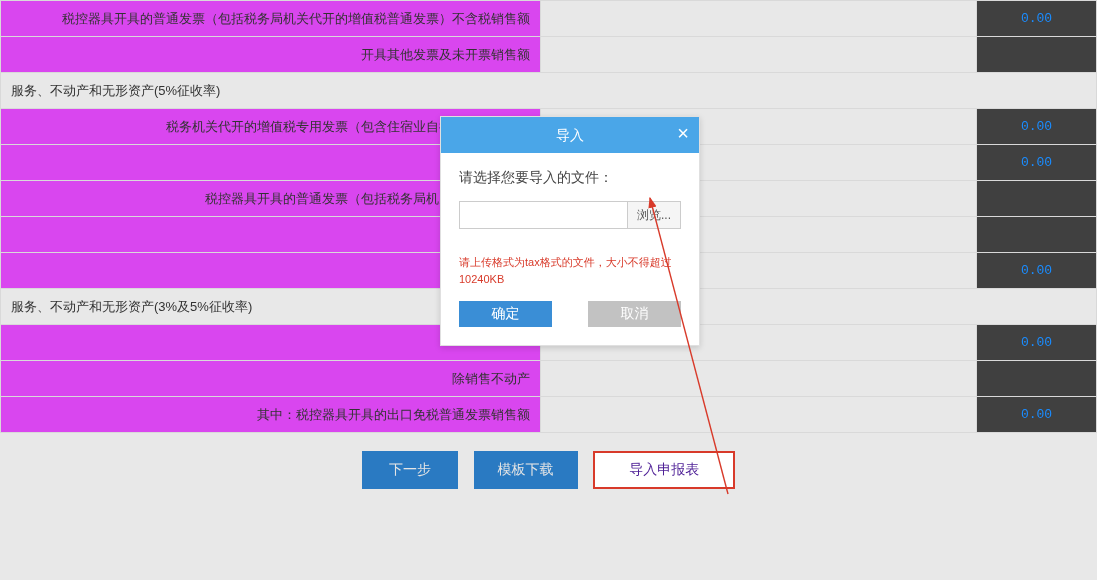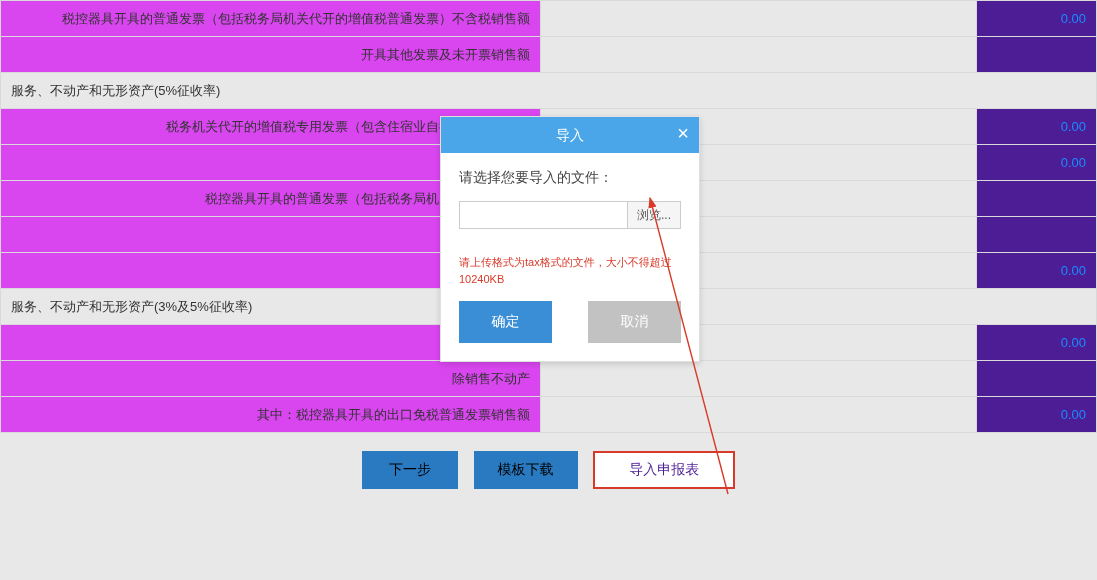--- a/index.html
+++ b/index.html
@@ -29,42 +29,43 @@
     .label-cell {
       text-align: right;
       width: 540px;
       background: #d946ef;
       margin-top: 8px;
     }
     .mid-cell {
       background: #e8e8e8;
     }
     .value-cell {
-      text-align: right;
+      text-align: center;
       width: 120px;
       color: #1a8cff;
-      background: #4c1d95;
+      background: #404040;
+      font-family: Liberation Mono, monospace;
     }
     .section-label {
       text-align: left;
       padding-left: 10px;
       background: #e8e8e8;
     }
     .btn-row {
       text-align: center;
       padding: 18px 0;
       background: #e8e8e8;
     }
     .btn {
       display: inline-block;
       min-width: 96px;
       padding: 10px 24px;
       margin: 0 6px;
       background: #2a7ac2;
-      color: #000000;
+      color: #e5e5e5;
       font-size: 14px;
       border: none;
       cursor: pointer;
       text-align: center;
     }
     .btn.highlighted {
       background: #fff;
       color: #4c1d95;
       border: 2px solid #d83a2a;
       padding: 8px 34px;
@@ -133,21 +134,21 @@
       font-size: 11px;
       line-height: 1.5;
       margin-bottom: 14px;
     }
     .modal-btn-row {
       display: flex;
       gap: 14px;
     }
     .modal-btn {
       flex: 1;
-      height: 42px;
+      height: 26px;
       border: none;
       font-size: 14px;
       cursor: pointer;
       color: #fff;
     }
     .modal-btn.primary { background: #3a8ed6; }
     .modal-btn.secondary { background: #c2c2c2; margin-left: 22px; }
     
     .arrow-svg {
       position: absolute;

